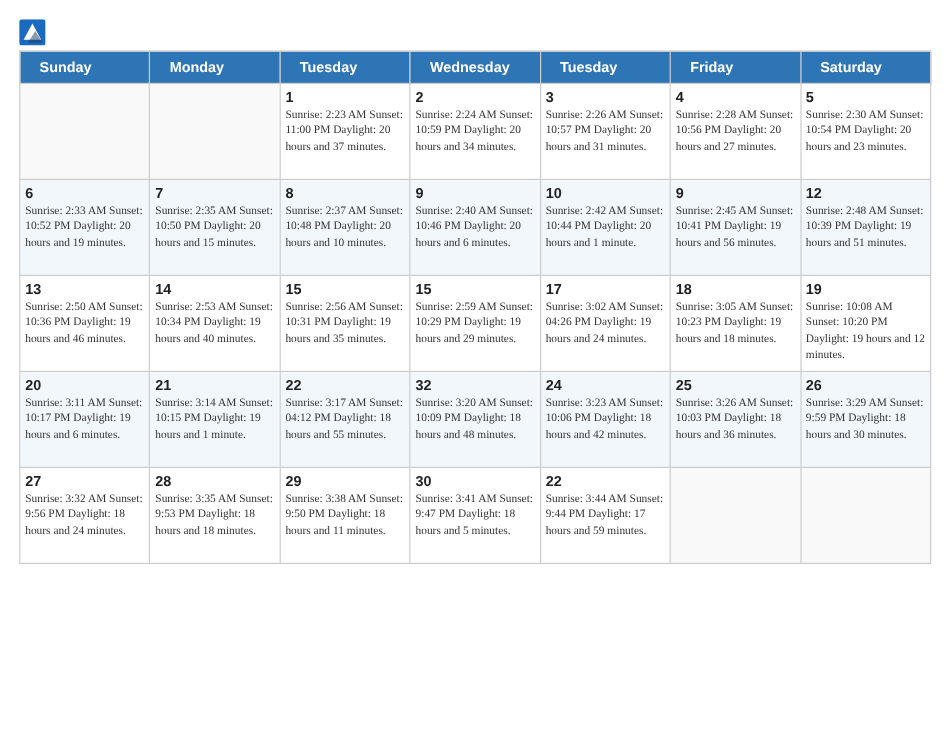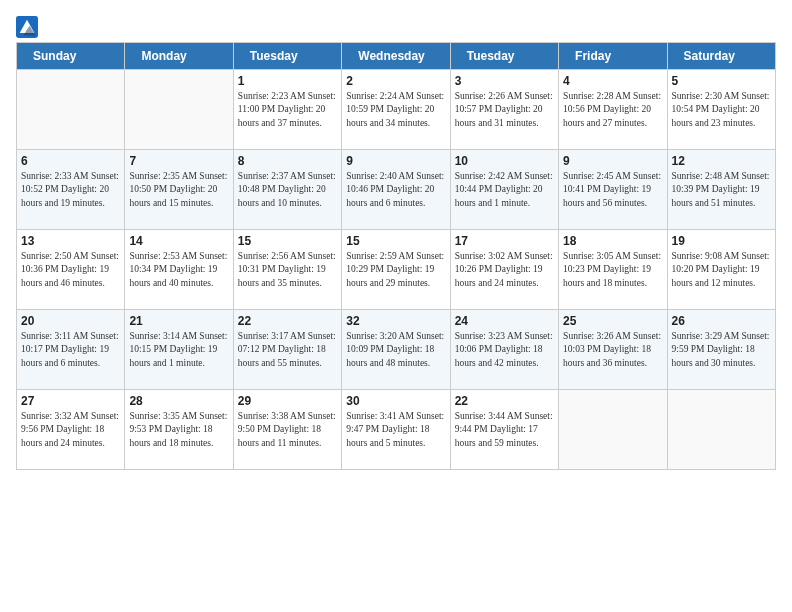--- a/index.html
+++ b/index.html
@@ -228,34 +228,34 @@
         <td>
           <div class="day-num">15</div>
           <div class="day-info">Sunrise: 2:59 AM
 Sunset: 10:29 PM
 Daylight: 19 hours
 and 29 minutes.</div>
         </td>
         <td>
           <div class="day-num">17</div>
           <div class="day-info">Sunrise: 3:02 AM
-Sunset: 10:26 PM
+Sunset: 04:26 PM
 Daylight: 19 hours
 and 24 minutes.</div>
         </td>
         <td>
           <div class="day-num">18</div>
           <div class="day-info">Sunrise: 3:05 AM
 Sunset: 10:23 PM
 Daylight: 19 hours
 and 18 minutes.</div>
         </td>
         <td>
           <div class="day-num">19</div>
-          <div class="day-info">Sunrise: 9:08 AM
+          <div class="day-info">Sunrise: 10:08 AM
 Sunset: 10:20 PM
 Daylight: 19 hours
 and 12 minutes.</div>
         </td>
       </tr>
       <tr>
         <td>
           <div class="day-num">20</div>
           <div class="day-info">Sunrise: 3:11 AM
 Sunset: 10:17 PM
@@ -265,21 +265,21 @@
         <td>
           <div class="day-num">21</div>
           <div class="day-info">Sunrise: 3:14 AM
 Sunset: 10:15 PM
 Daylight: 19 hours
 and 1 minute.</div>
         </td>
         <td>
           <div class="day-num">22</div>
           <div class="day-info">Sunrise: 3:17 AM
-Sunset: 07:12 PM
+Sunset: 04:12 PM
 Daylight: 18 hours
 and 55 minutes.</div>
         </td>
         <td>
           <div class="day-num">32</div>
           <div class="day-info">Sunrise: 3:20 AM
 Sunset: 10:09 PM
 Daylight: 18 hours
 and 48 minutes.</div>
         </td>

